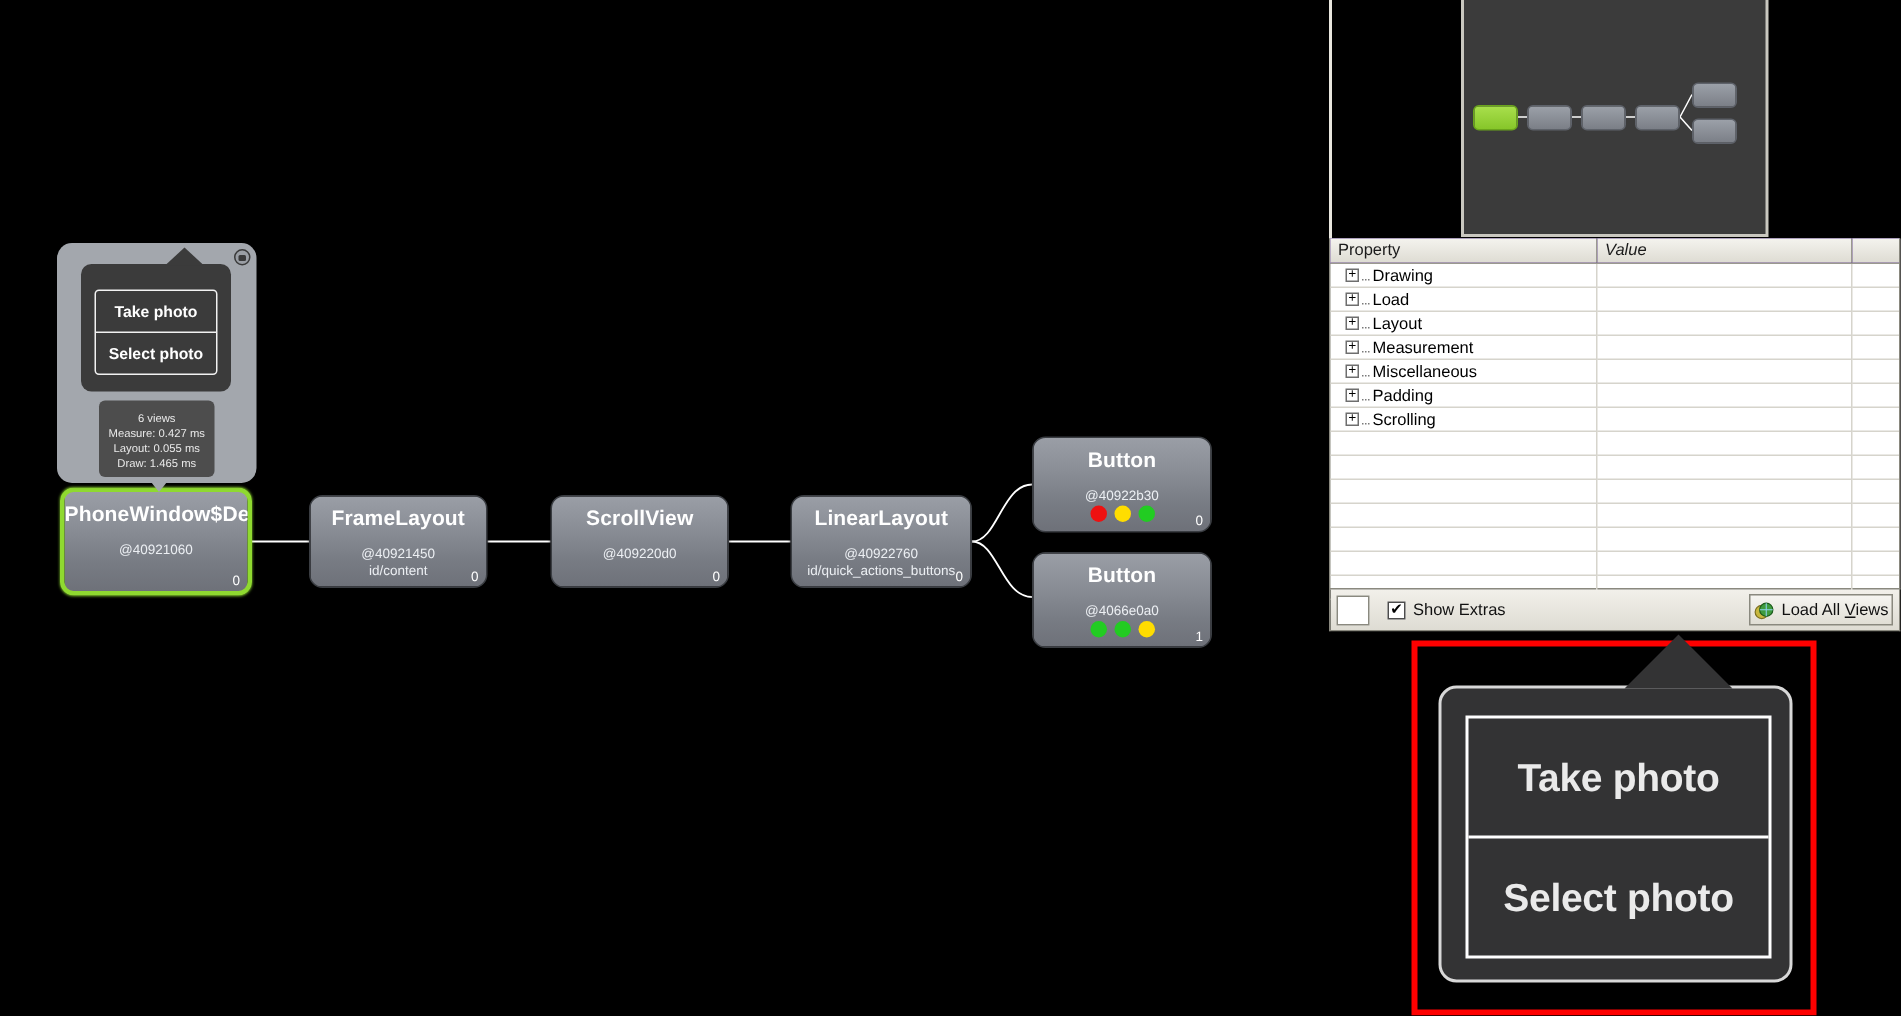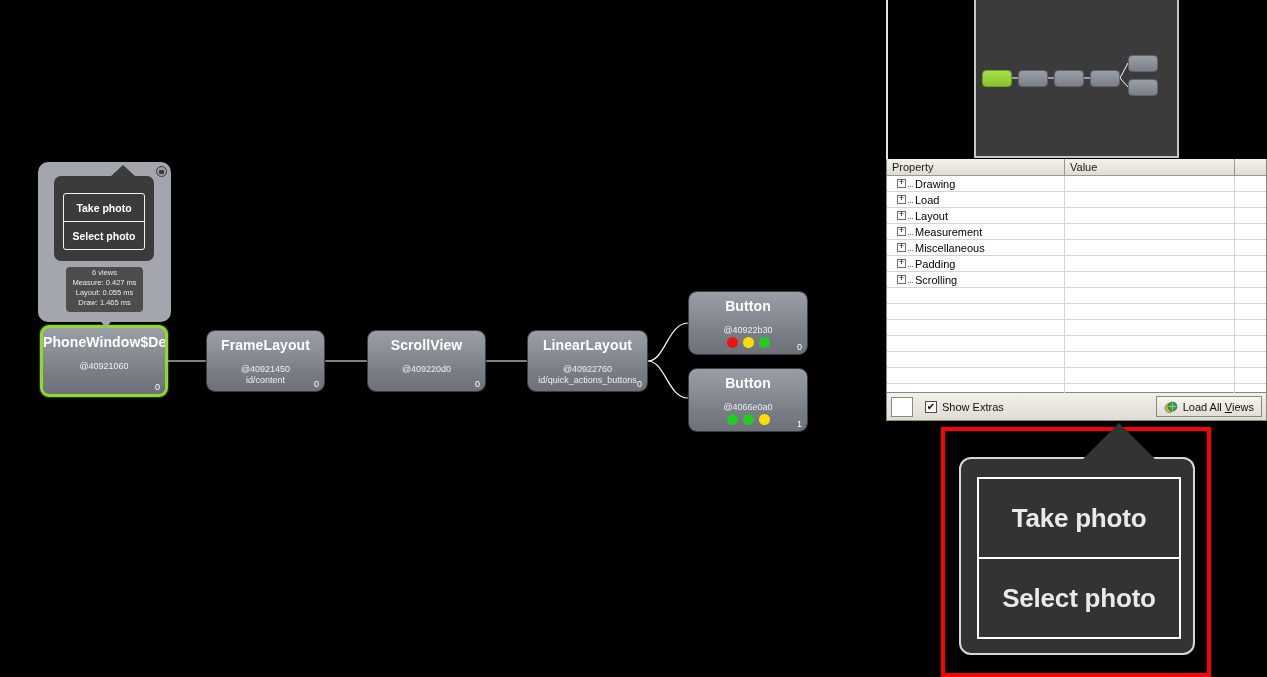--- a/index.html
+++ b/index.html
@@ -80,21 +80,21 @@
     border:1.5px solid #f2f2f2; border-radius:3px;
     display:flex; flex-direction:column;
   }
   #phone-inner .pbtn {
     flex:1; display:flex; align-items:center; justify-content:center;
     color:#fff; font-size:10.5px; font-weight:bold;
   }
   #phone-inner .pbtn + .pbtn { border-top:1px solid #f2f2f2; }
 
   #stats-box {
-    position:absolute; left:28px; top:105px; width:77px; padding:1px 4px 4px;
+    position:absolute; left:28px; top:105px; width:77px; padding:7px 4px 4px;
     background:#4d4d4d; border-radius:4px; text-align:center;
   }
   #stats-box .srow { font-size:7.5px; color:#e9e9e9; line-height:10px; white-space:nowrap;}
 
   #overlay-tail {
     position:absolute; left:98px; top:318px; width:0; height:0;
     border-left:8px solid transparent; border-right:8px solid transparent;
     border-top:10px solid #a3a7ad;
   }
 
@@ -124,21 +124,21 @@
 
   
   #prop-table {
     position:absolute; left:0; top:159px; width:381px; height:234px;
     background:#fff; border:1px solid #8a897f; border-top:none;
   }
   #prop-head { display:flex; height:17px; background:#4c1d95;
     border-bottom:1px solid #9a998f; font-size:11px; color:#1b1b1b; }
   #prop-head .ph { border-right:1px solid #9a998f; padding:1px 5px; line-height:15px; background:linear-gradient(to bottom,#f4f3ee,#dedcd3);}
   #prop-head .ph.c1 { width:178px; }
-  #prop-head .ph.c2 { width:170px; }
+  #prop-head .ph.c2 { width:170px;font-style:italic; }
   #prop-head .ph.c3 { width:31px; border-right:none; }
 
   .prow { display:flex; height:16px; font-size:11px; color:#000; }
   .prow .c1 { width:178px; border-right:1px solid #d6d4cc; border-bottom:1px solid #d6d4cc;
     display:flex; align-items:center; padding-left:10px; }
   .prow .c2 { width:170px; border-right:1px solid #d6d4cc; border-bottom:1px solid #d6d4cc; }
   .prow .c3 { width:31px; border-bottom:1px solid #d6d4cc; }
   .expander {
     width:9px; height:9px; border:1px solid #6e6e6e; background:#fff;
     display:inline-flex; align-items:center; justify-content:center;
@@ -154,21 +154,21 @@
     background:linear-gradient(to bottom,#f2f0ea,#dedcd3);
     border:1px solid #8a897f; border-top:none;
     display:flex; align-items:center; padding:0 4px;
   }
   #color-swatch { width:22px; height:20px; background:#fff; border:1px solid #8a897f; }
   #show-extras { display:flex; align-items:center; gap:5px; margin-left:12px; font-size:11px; color:#111; }
   .chkbox { width:12px; height:12px; background:#fff; border:1px solid #4c4c4c;
     display:flex; align-items:center; justify-content:center; font-size:10px; line-height:10px; color:#000;}
   #load-all-views {
     margin-left:auto; display:flex; align-items:center; gap:5px;
-    height:21px; padding:0 7px; font-size:11px; color:#111;
+    height:21px; padding:0 2px; font-size:11px; color:#111;
     background:linear-gradient(to bottom,#f6f5f1,#e0ded5);
     border:1px solid #8a897f;
   }
   #load-all-views u { text-decoration: underline; }
   .globe { width:14px; height:14px; position:relative; }
 
   
   #preview-panel {
     position:absolute; left:0; top:421px; width:381px; height:256px; background:#000;
   }

